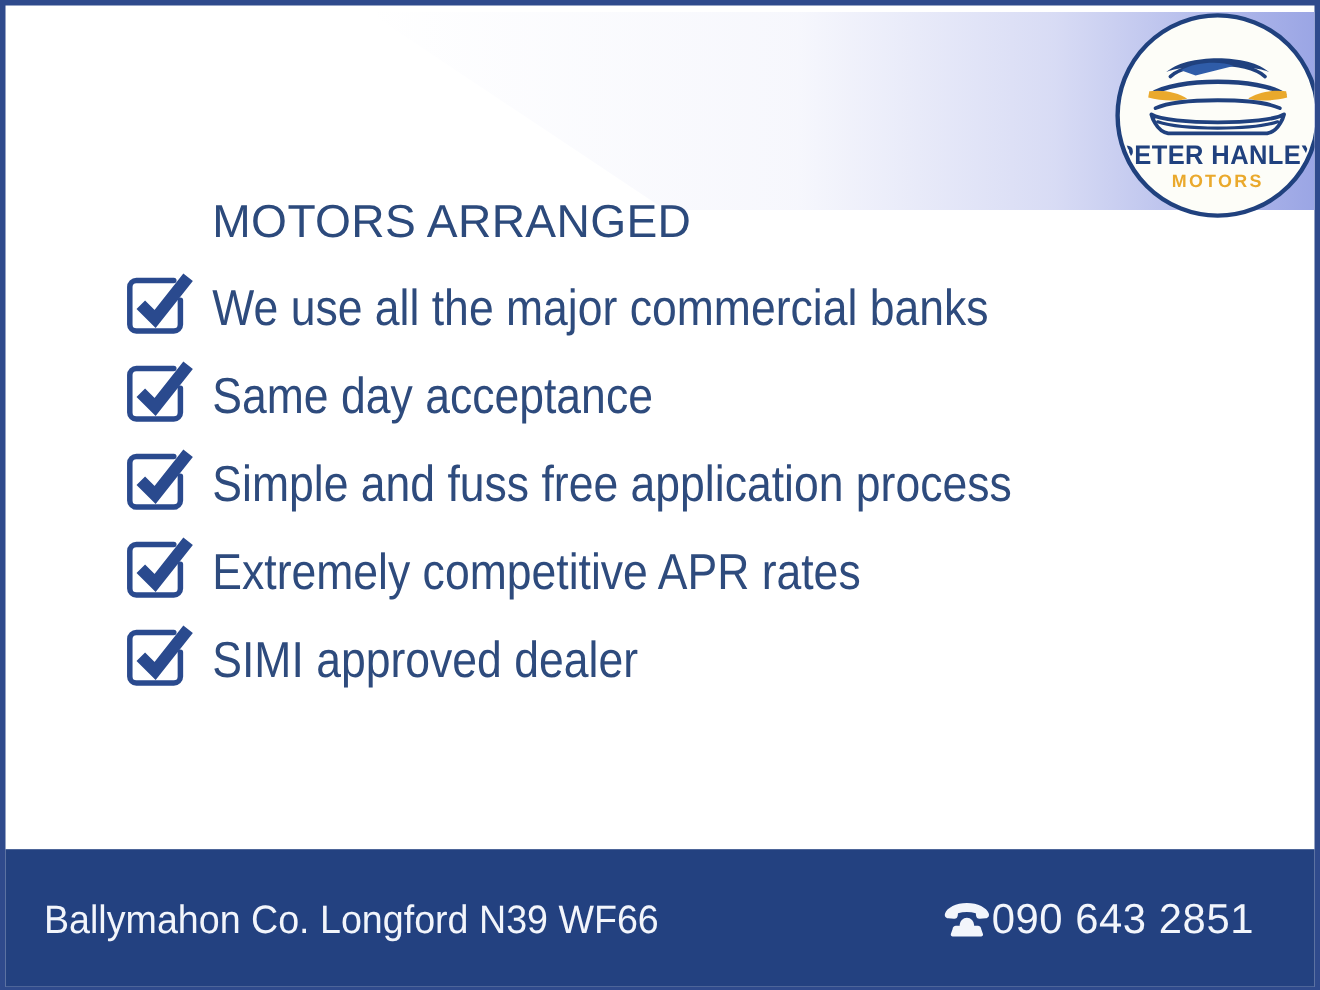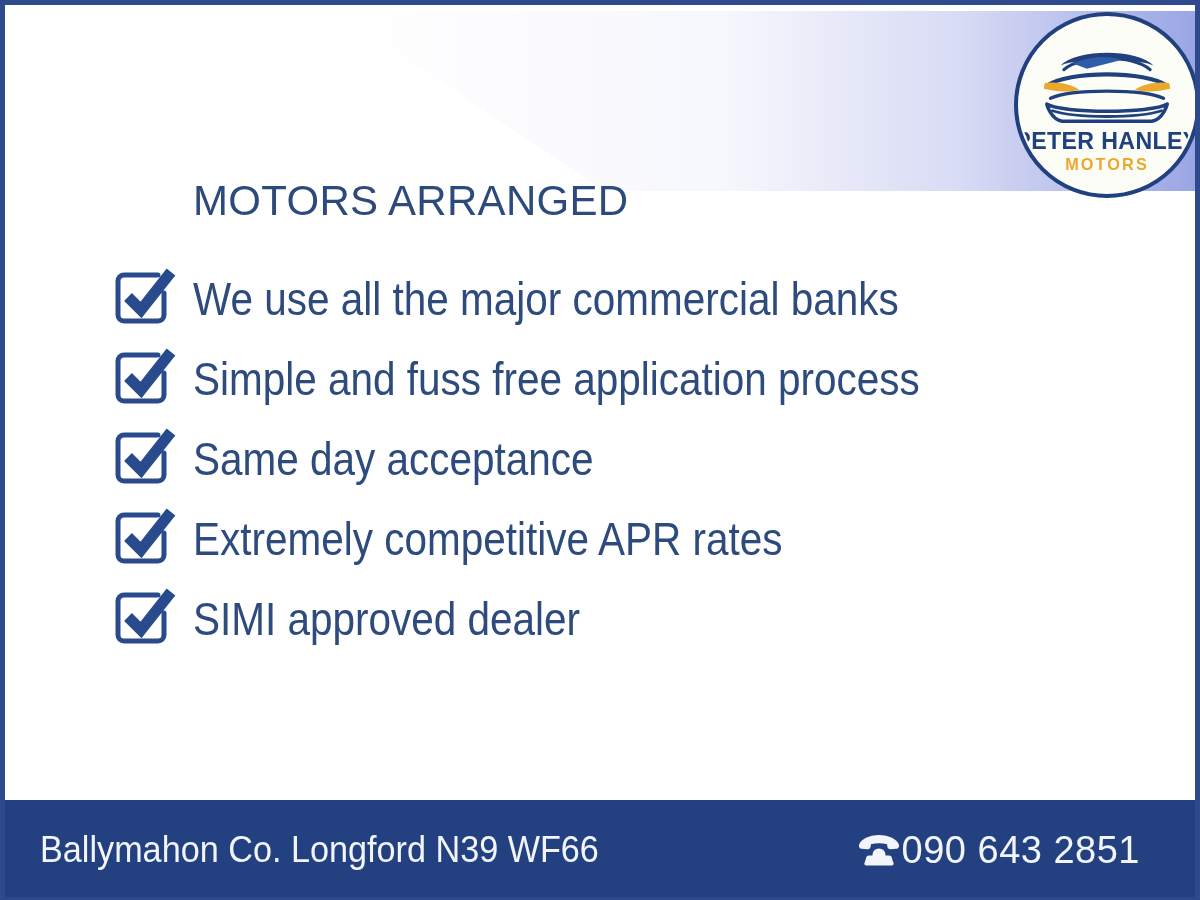--- a/index.html
+++ b/index.html
@@ -53,21 +53,21 @@
     color: #2c4a7c;
     font-family: "Liberation Sans", sans-serif;
     font-weight: 400;
     white-space: nowrap;
   }
 
   
   .feature-list {
     position: absolute;
     left: 104px;
-    top: 254px;
+    top: 234px;
     width: 1000px;
   }
   .feature-row {
     display: flex;
     align-items: center;
     height: 80px;
   }
   .check-icon {
     flex: 0 0 auto;
     width: 68px;
@@ -92,21 +92,21 @@
     font-weight: 700;
     color: #22406f;
   }
 
   
   .footer-bar {
     position: absolute;
     left: -5px;
     right: -5px;
     bottom: -3px;
-    height: 100px;
+    height: 128px;
     background: #234180;
     display: flex;
     align-items: center;
     box-sizing: border-box;
     padding: 0 36px 0 40px;
   }
   .footer-address {
     color: #f2f5fb;
     font-size: 36px;
     font-family: "Liberation Sans", sans-serif;
@@ -204,31 +204,31 @@
     </div>
 
 
     <div class="feature-row">
       <span class="check-icon">
         <svg viewBox="0 0 68 68" aria-hidden="true">
           <path d="M49 12 H15 A6 6 0 0 0 9 18 V52 A6 6 0 0 0 15 58 H49 A6 6 0 0 0 55 52 V30" fill="none" stroke="#2a4a8e" stroke-width="5" stroke-linecap="round" stroke-linejoin="round"></path>
           <path d="M19 34 L32 47 L62 9" fill="none" stroke="#2a4a8e" stroke-width="11" stroke-linecap="butt" stroke-linejoin="miter"></path>
         </svg>
       </span>
+      <span class="feature-text">Same day acceptance</span>
+    </div>
+
+    <div class="feature-row">
+      <span class="check-icon">
+        <svg viewBox="0 0 68 68" aria-hidden="true">
+          <path d="M49 12 H15 A6 6 0 0 0 9 18 V52 A6 6 0 0 0 15 58 H49 A6 6 0 0 0 55 52 V30" fill="none" stroke="#2a4a8e" stroke-width="5" stroke-linecap="round" stroke-linejoin="round"></path>
+          <path d="M19 34 L32 47 L62 9" fill="none" stroke="#2a4a8e" stroke-width="11" stroke-linecap="butt" stroke-linejoin="miter"></path>
+        </svg>
+      </span>
       <span class="feature-text">Simple and fuss free application process</span>
-    </div>
-
-    <div class="feature-row">
-      <span class="check-icon">
-        <svg viewBox="0 0 68 68" aria-hidden="true">
-          <path d="M49 12 H15 A6 6 0 0 0 9 18 V52 A6 6 0 0 0 15 58 H49 A6 6 0 0 0 55 52 V30" fill="none" stroke="#2a4a8e" stroke-width="5" stroke-linecap="round" stroke-linejoin="round"></path>
-          <path d="M19 34 L32 47 L62 9" fill="none" stroke="#2a4a8e" stroke-width="11" stroke-linecap="butt" stroke-linejoin="miter"></path>
-        </svg>
-      </span>
-      <span class="feature-text">Same day acceptance</span>
     </div>
 
     <div class="feature-row">
       <span class="check-icon">
         <svg viewBox="0 0 68 68" aria-hidden="true">
           <path d="M49 12 H15 A6 6 0 0 0 9 18 V52 A6 6 0 0 0 15 58 H49 A6 6 0 0 0 55 52 V30" fill="none" stroke="#2a4a8e" stroke-width="5" stroke-linecap="round" stroke-linejoin="round"></path>
           <path d="M19 34 L32 47 L62 9" fill="none" stroke="#2a4a8e" stroke-width="11" stroke-linecap="butt" stroke-linejoin="miter"></path>
         </svg>
       </span>
       <span class="feature-text">Extremely competitive APR rates</span>

